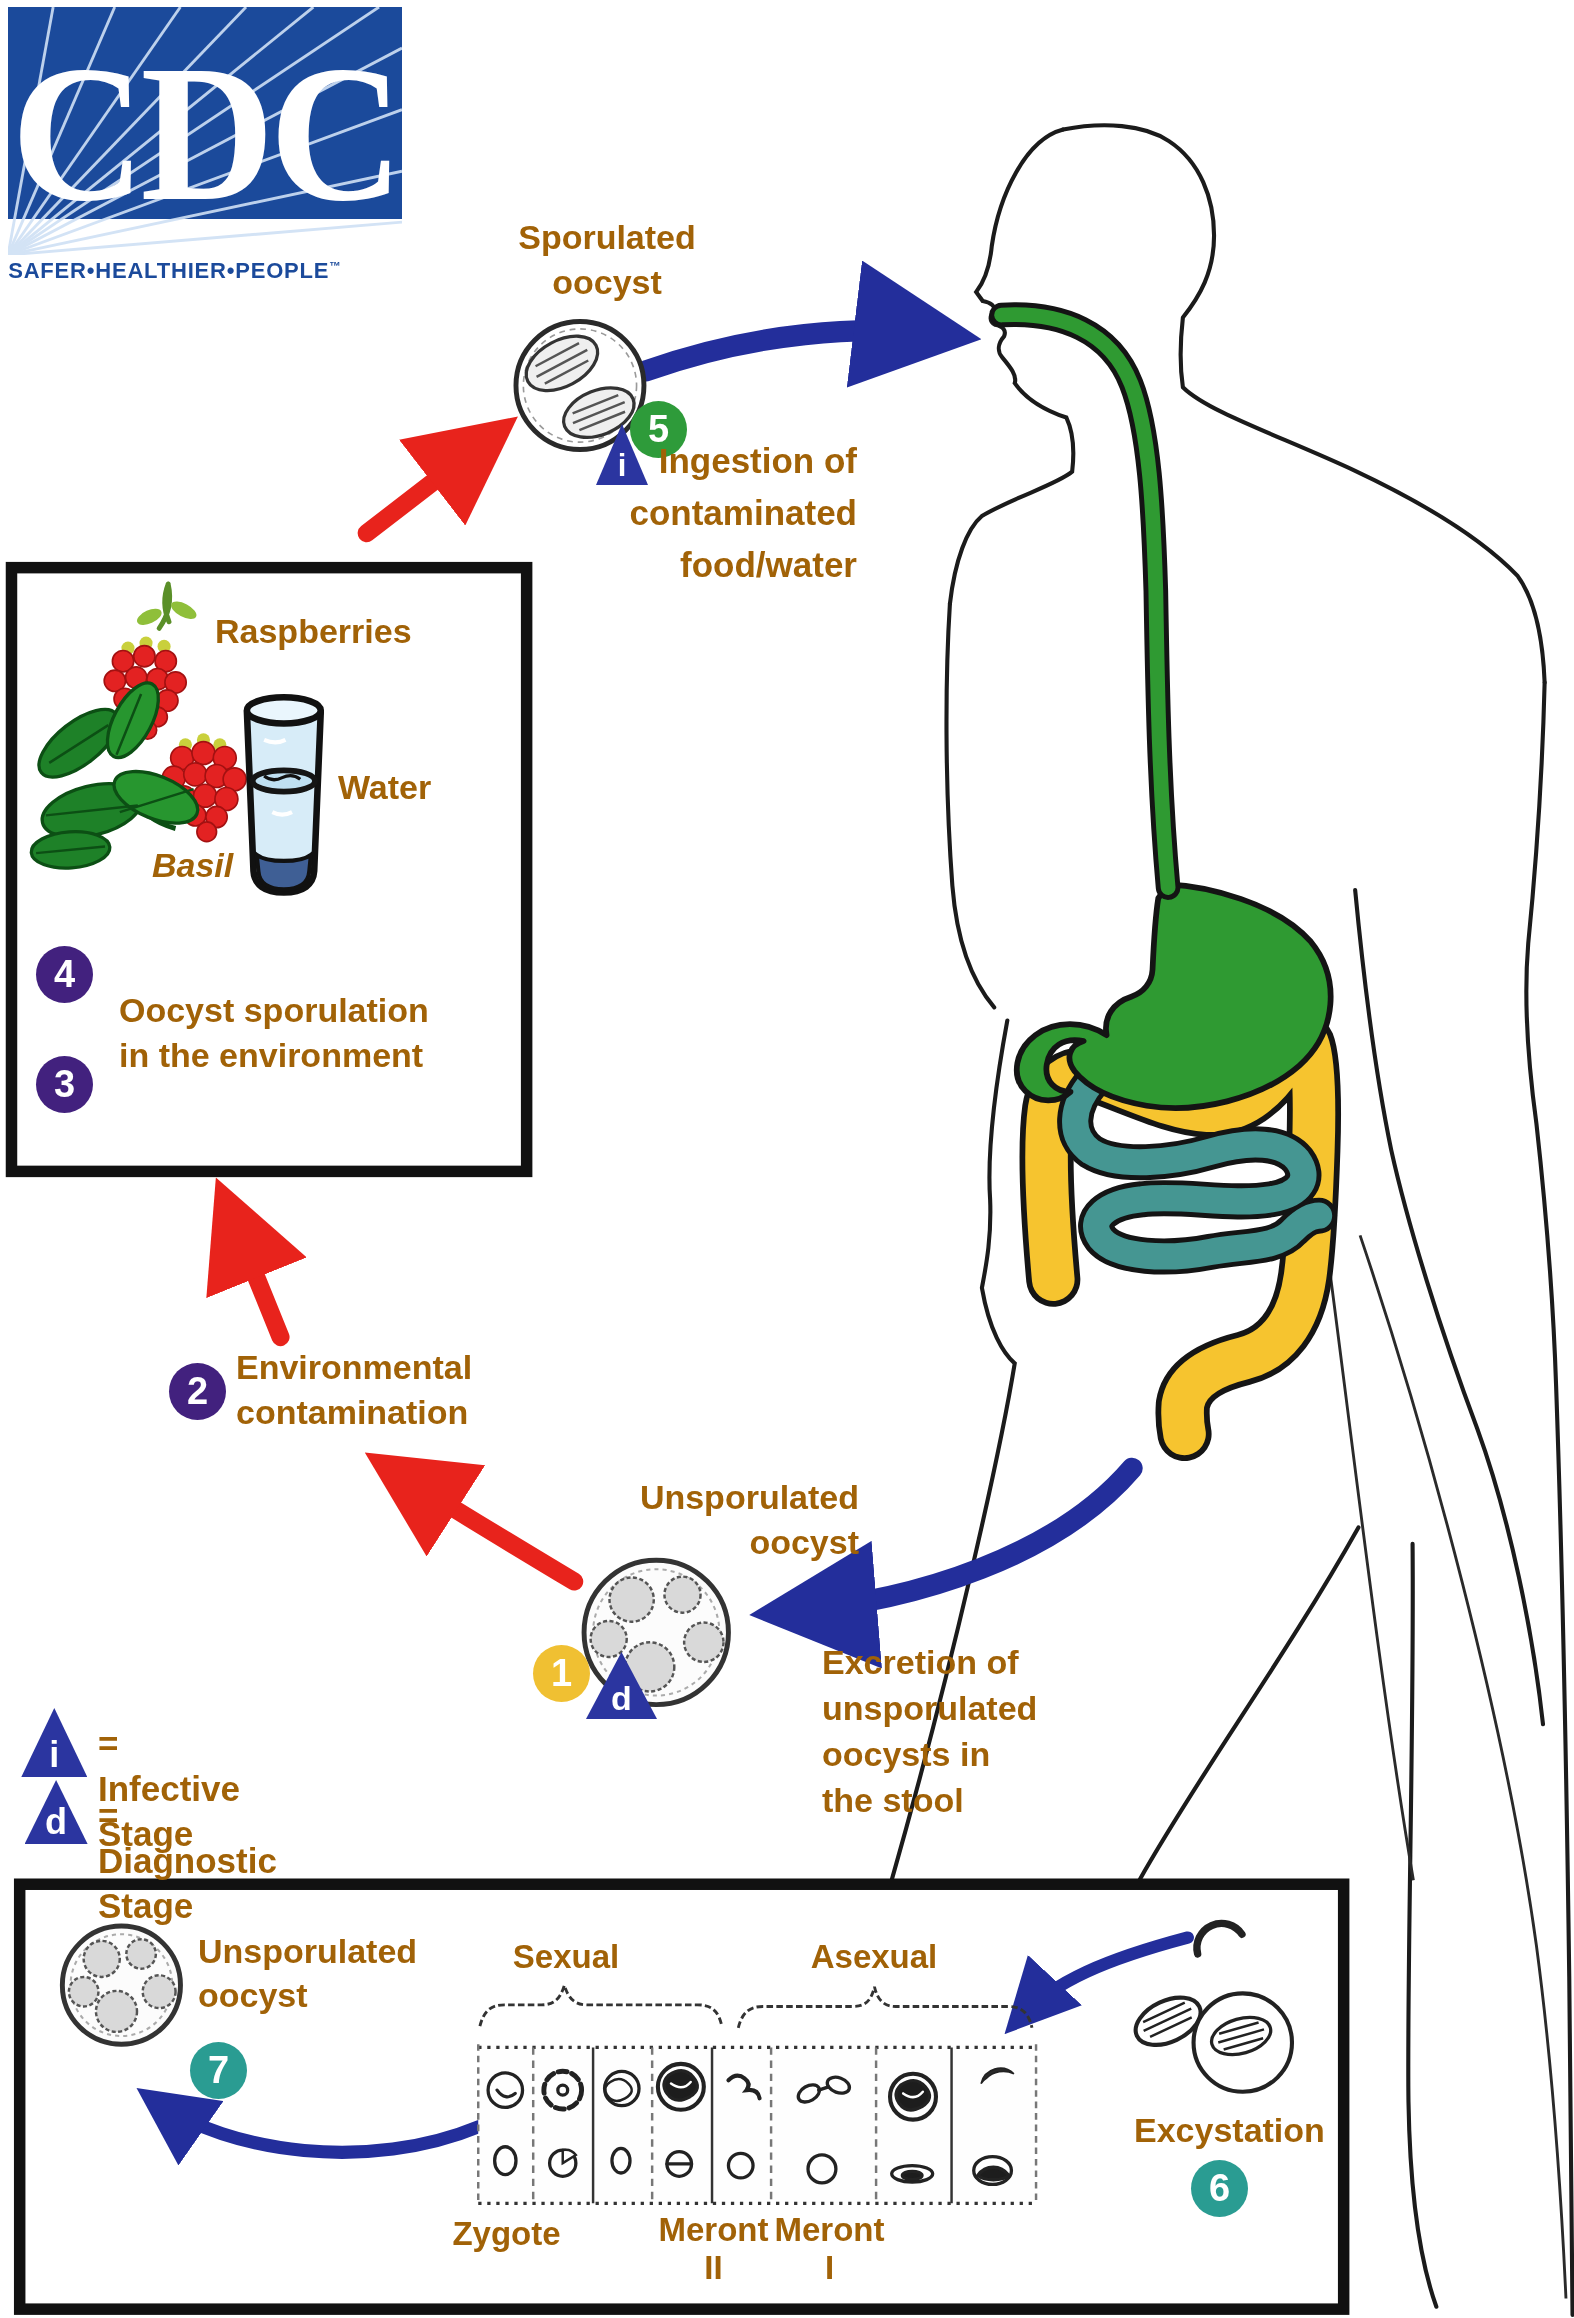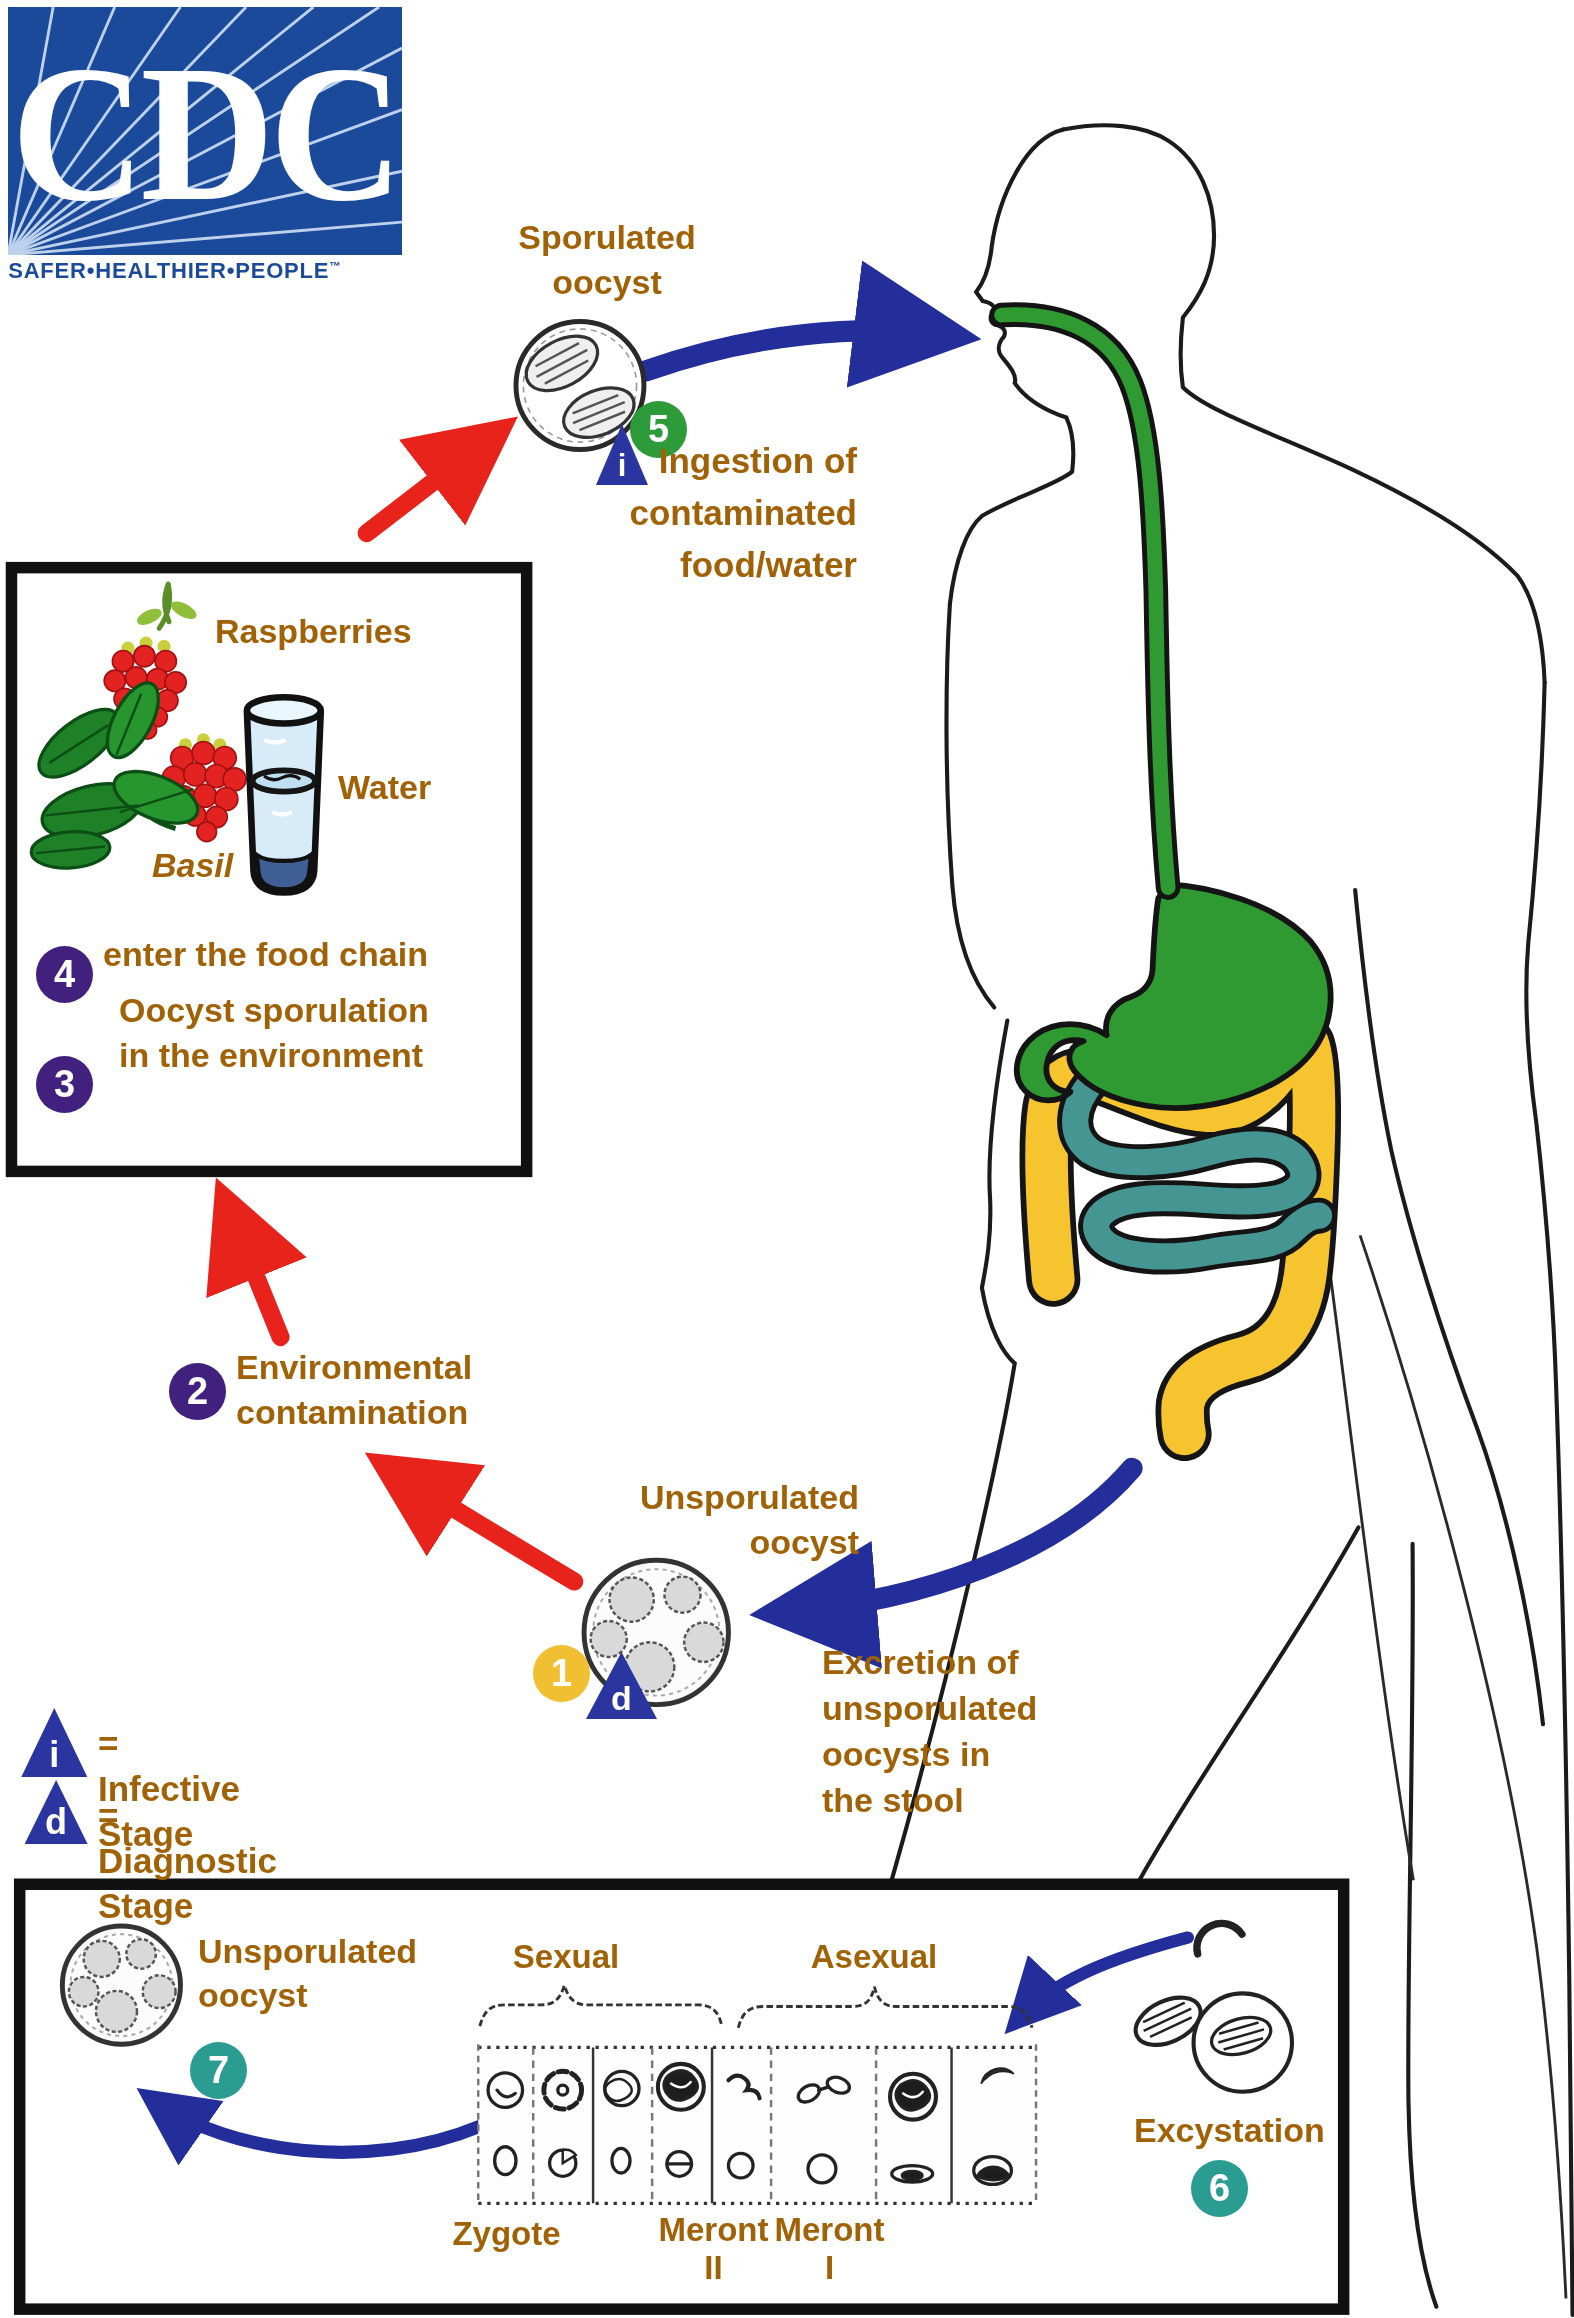--- a/index.html
+++ b/index.html
@@ -11,21 +11,21 @@
   .rt{text-align:right;}
   .badge{width:57px;height:57px;border-radius:50%;display:flex;align-items:center;
          justify-content:center;color:#fff;font-weight:700;font-size:38px;}
   .badge.purple{background:#42217e;}
   .badge.green{background:#2e9b3a;}
   .badge.yellow{background:#f0c032;}
   .badge.teal{background:#2a9c92;}
   .tri{clip-path:polygon(50% 0,100% 100%,0 100%);background:#2b35a0;display:flex;
        align-items:flex-end;justify-content:center;color:#fff;font-weight:700;}
   .tri span{line-height:1;padding-bottom:4.1px;}
-  #cdc-logo{left:8.2px;top:6.6px;width:394px;height:248px;background:#1b4a9b;}
+  #cdc-logo{left:8.2px;top:6.6px;width:394px;height:212px;background:#1b4a9b;}
   #cdc-word{left:0;top:4.9px;width:394px;height:243px;display:flex;align-items:center;
             justify-content:center;color:#fff;font-family:"Liberation Serif",serif;
             font-weight:700;font-size:195px;letter-spacing:-4.9px;transform:scaleX(.95);}
   #tagline{left:8.2px;top:258px;width:397px;font-weight:700;font-size:22px;
            color:#1b4a9b;letter-spacing:0.8px;}
   #tagline sup{font-size:11.5px;}
   .legrow .lbl{font-size:35px;}
 </style>
 </head>
 <body>
@@ -278,21 +278,20 @@
   <div>contaminated</div>
   <div>food/water</div>
 </div>
 
 <div class="abs lbl" style="left:215px;top:609px;">Raspberries</div>
 <div class="abs lbl" style="left:338px;top:765px;">Water</div>
 <div class="abs lbl" style="left:152px;top:843px;font-style:italic;">Basil</div>
 
 <div class="abs badge purple" style="left:36px;top:946px;">4</div>
 <div class="abs lbl" style="left:103px;top:932px;">
-  <div>enter the food chain</div>
 </div>
 
 <div class="abs badge purple" style="left:36px;top:1056px;">3</div>
 <div class="abs lbl" style="left:103px;top:988px;margin-left:16px;">
   <div>Oocyst sporulation</div>
   <div>in the environment</div>
 </div>
 
 <div class="abs badge purple" style="left:169px;top:1363px;">2</div>
 <div class="abs lbl" style="left:236px;top:1345px;">

